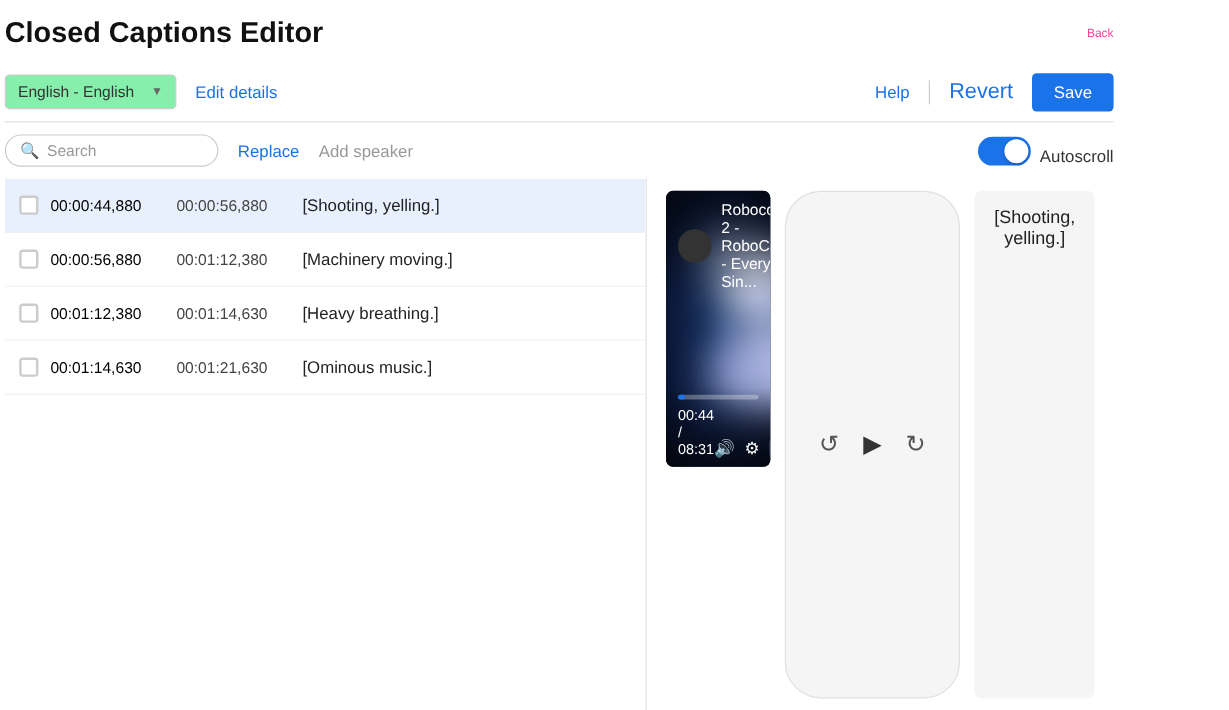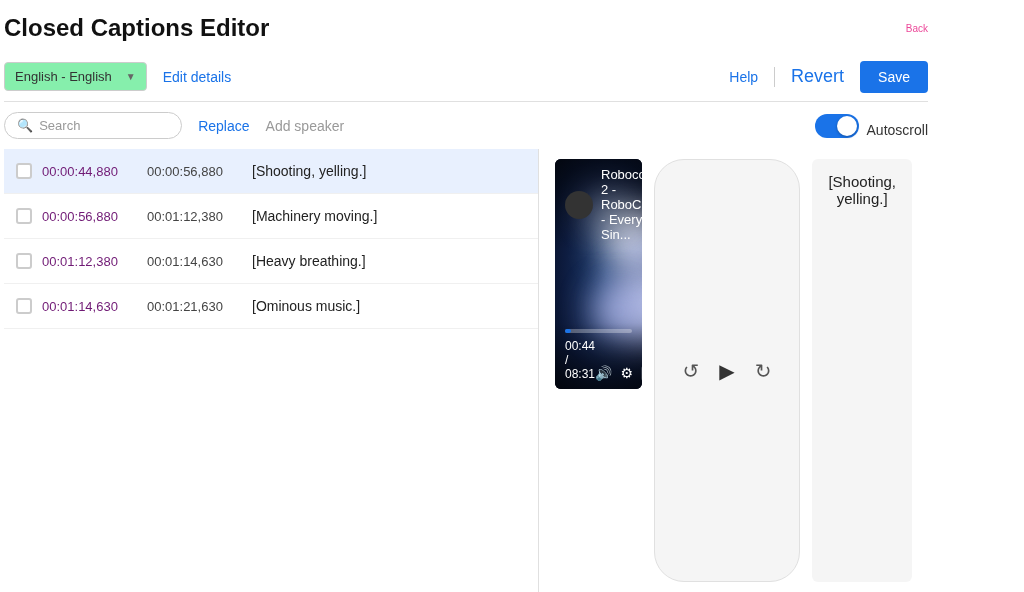--- a/index.html
+++ b/index.html
@@ -52,21 +52,21 @@
 
     
     .caption-list { flex: 0 0 535px; overflow-y: auto; border-right: 1px solid #e0e0e0; padding-right: 0; }
     .caption-list::-webkit-scrollbar { width: 8px; }
     .caption-list::-webkit-scrollbar-track { background: #f0f0f0; }
     .caption-list::-webkit-scrollbar-thumb { background: #c0c0c0; border-radius: 4px; }
 
     .caption-row { display: flex; align-items: center; padding: 14px 12px; border-bottom: 1px solid #f0f0f0; cursor: pointer; gap: 10px; }
     .caption-row.active { background: #e8f0fe; }
     .caption-checkbox { width: 16px; height: 16px; border: 2px solid #ccc; border-radius: 3px; flex-shrink: 0; cursor: pointer; background: #fff; }
-    .caption-time-start { color: #701a75; font-size: 13px; min-width: 95px; }
+    .caption-time-start { color: #000000; font-size: 13px; min-width: 95px; }
     .caption-time-end { color: #444; font-size: 13px; min-width: 95px; }
     .caption-text { color: #222; font-size: 14px; }
 
     
     .right-panel { flex: 1; padding: 10px 16px; display: flex; flex-direction: row; gap: 12px; }
 
     
     .video-player { width: 100%; border-radius: 6px; overflow: hidden; background: #1a1a2e; position: relative; height: 230px; }
     .video-inner { width: 100%; height: 100%; position: relative; }
     .video-bg { width: 100%; height: 100%; background: radial-gradient(ellipse at 60% 50%, #1a3a6e 0%, #0d1b3e 60%, #050d1f 100%); position: relative; overflow: hidden; }

